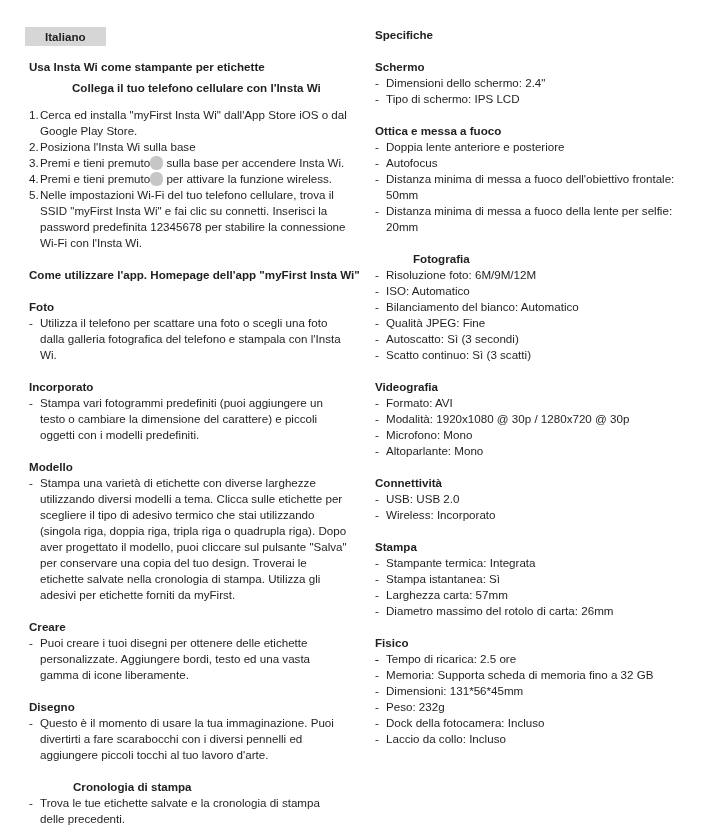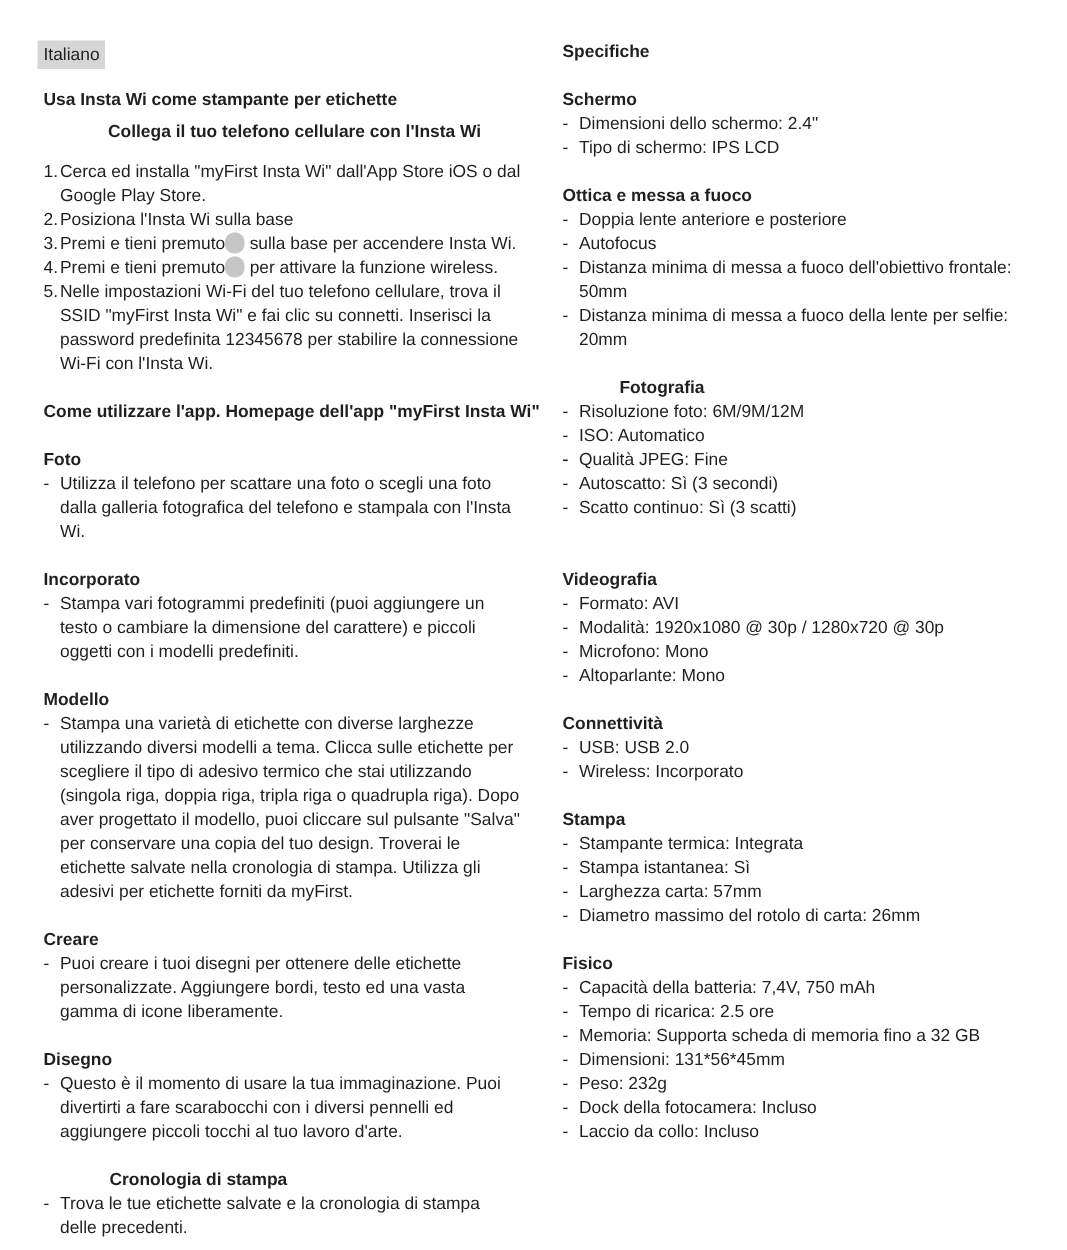--- a/index.html
+++ b/index.html
@@ -3,21 +3,21 @@
   <meta charset="utf-8">
   <style>
     html, body { margin: 0; padding: 0; background: #ffffff; }
     body {
       width: 711px; height: 833px; position: relative; overflow: hidden;
       font-family: "Liberation Sans", sans-serif;
       font-size: 11.6px; color: #1f1f1f; line-height: 16px;
     }
     .lang-badge {
       position: absolute; left: 25px; top: 27px;
-      background: #d6d6d6; padding: 1px 4px; font-weight: normal;
+      background: #d6d6d6; padding: 1px 20px; font-weight: bold;
       line-height: 17px;
     }
     .heading { font-weight: bold; position: absolute; white-space: nowrap; }
     .block { position: absolute; }
     .ol-item { position: relative; padding-left: 11px; }
     .ol-item .num { position: absolute; left: 0; top: 0; }
     .ul-item { position: relative; padding-left: 11px; }
     .ul-item .dash { position: absolute; left: 0; top: 0; }
     .btn-glyph {
       display: inline-block; width: 13px; height: 14px;
@@ -99,21 +99,21 @@
     <div class="block" style="left: 375px; top: 139px; width: 325px;">
       <div class="ul-item"><span class="dash">-</span><span>Doppia lente anteriore e posteriore</span></div>
       <div class="ul-item"><span class="dash">-</span><span>Autofocus</span></div>
       <div class="ul-item"><span class="dash">-</span><span>Distanza minima di messa a fuoco dell'obiettivo frontale: 50mm</span></div>
       <div class="ul-item"><span class="dash">-</span><span>Distanza minima di messa a fuoco della lente per selfie: 20mm</span></div>
     </div>
     <div class="heading" style="left: 375px; top: 251px; padding-left: 38px;">Fotografia</div>
     <div class="block" style="left: 375px; top: 267px; width: 325px;">
       <div class="ul-item"><span class="dash">-</span><span>Risoluzione foto: 6M/9M/12M</span></div>
       <div class="ul-item"><span class="dash">-</span><span>ISO: Automatico</span></div>
-      <div class="ul-item"><span class="dash">-</span></div>
+      <div class="ul-item"><span class="dash">-</span><span>Bilanciamento del bianco: Automatico</span></div>
       <div class="ul-item"><span class="dash">-</span><span>Qualità JPEG: Fine</span></div>
       <div class="ul-item"><span class="dash">-</span><span>Autoscatto: Sì (3 secondi)</span></div>
       <div class="ul-item"><span class="dash">-</span><span>Scatto continuo: Sì (3 scatti)</span></div>
     </div>
     <div class="heading" style="left: 375px; top: 379px;">Videografia</div>
     <div class="block" style="left: 375px; top: 395px; width: 325px;">
       <div class="ul-item"><span class="dash">-</span><span>Formato: AVI</span></div>
       <div class="ul-item"><span class="dash">-</span><span>Modalità: 1920x1080 @ 30p / 1280x720 @ 30p</span></div>
       <div class="ul-item"><span class="dash">-</span><span>Microfono: Mono</span></div>
       <div class="ul-item"><span class="dash">-</span><span>Altoparlante: Mono</span></div>
@@ -125,21 +125,21 @@
     </div>
     <div class="heading" style="left: 375px; top: 539px;">Stampa</div>
     <div class="block" style="left: 375px; top: 555px; width: 325px;">
       <div class="ul-item"><span class="dash">-</span><span>Stampante termica: Integrata</span></div>
       <div class="ul-item"><span class="dash">-</span><span>Stampa istantanea: Sì</span></div>
       <div class="ul-item"><span class="dash">-</span><span>Larghezza carta: 57mm</span></div>
       <div class="ul-item"><span class="dash">-</span><span>Diametro massimo del rotolo di carta: 26mm</span></div>
     </div>
     <div class="heading" style="left: 375px; top: 635px;">Fisico</div>
     <div class="block" style="left: 375px; top: 651px; width: 325px;">
-      <div class="ul-item"><span class="dash">-</span><span>Capacità della batteria: 7,4V, 750 mAh</span></div>
+      <div class="ul-item"><span class="dash">-</span></div>
       <div class="ul-item"><span class="dash">-</span><span>Tempo di ricarica: 2.5 ore</span></div>
       <div class="ul-item"><span class="dash">-</span><span>Memoria: Supporta scheda di memoria fino a 32 GB</span></div>
       <div class="ul-item"><span class="dash">-</span><span>Dimensioni: 131*56*45mm</span></div>
       <div class="ul-item"><span class="dash">-</span><span>Peso: 232g</span></div>
       <div class="ul-item"><span class="dash">-</span><span>Dock della fotocamera: Incluso</span></div>
       <div class="ul-item"><span class="dash">-</span><span>Laccio da collo: Incluso</span></div>
     </div>
   </div>
 
 </body></html>

